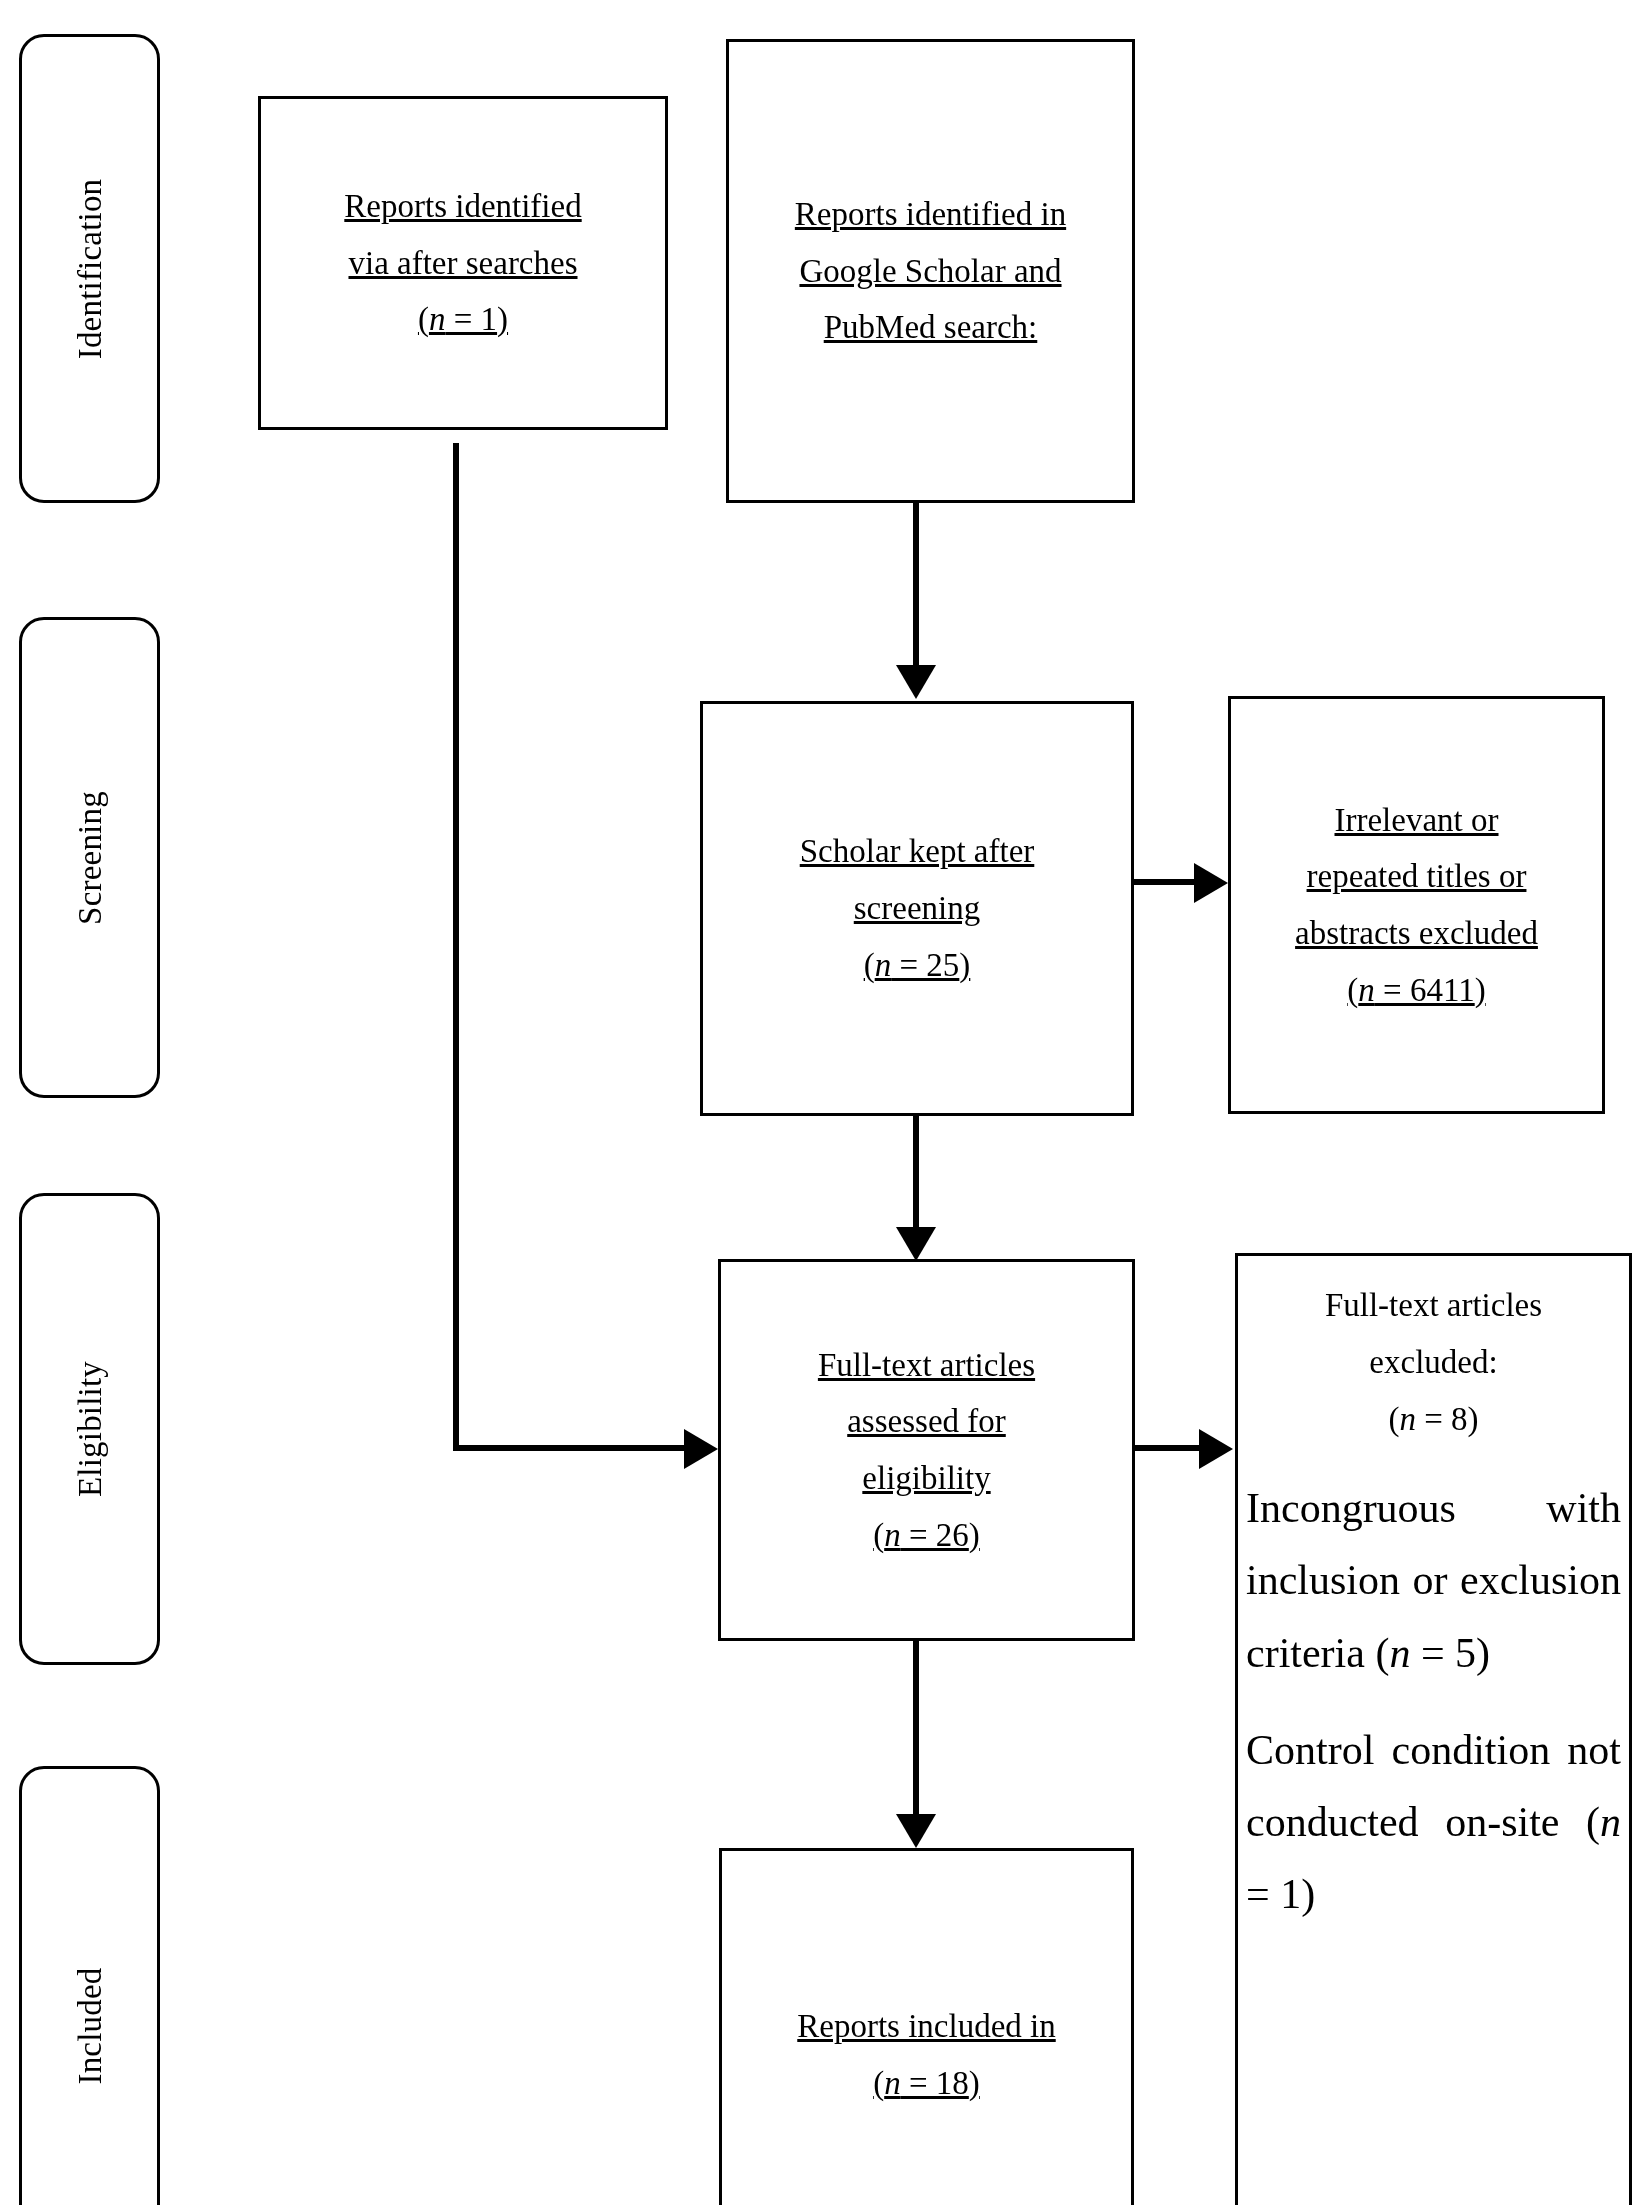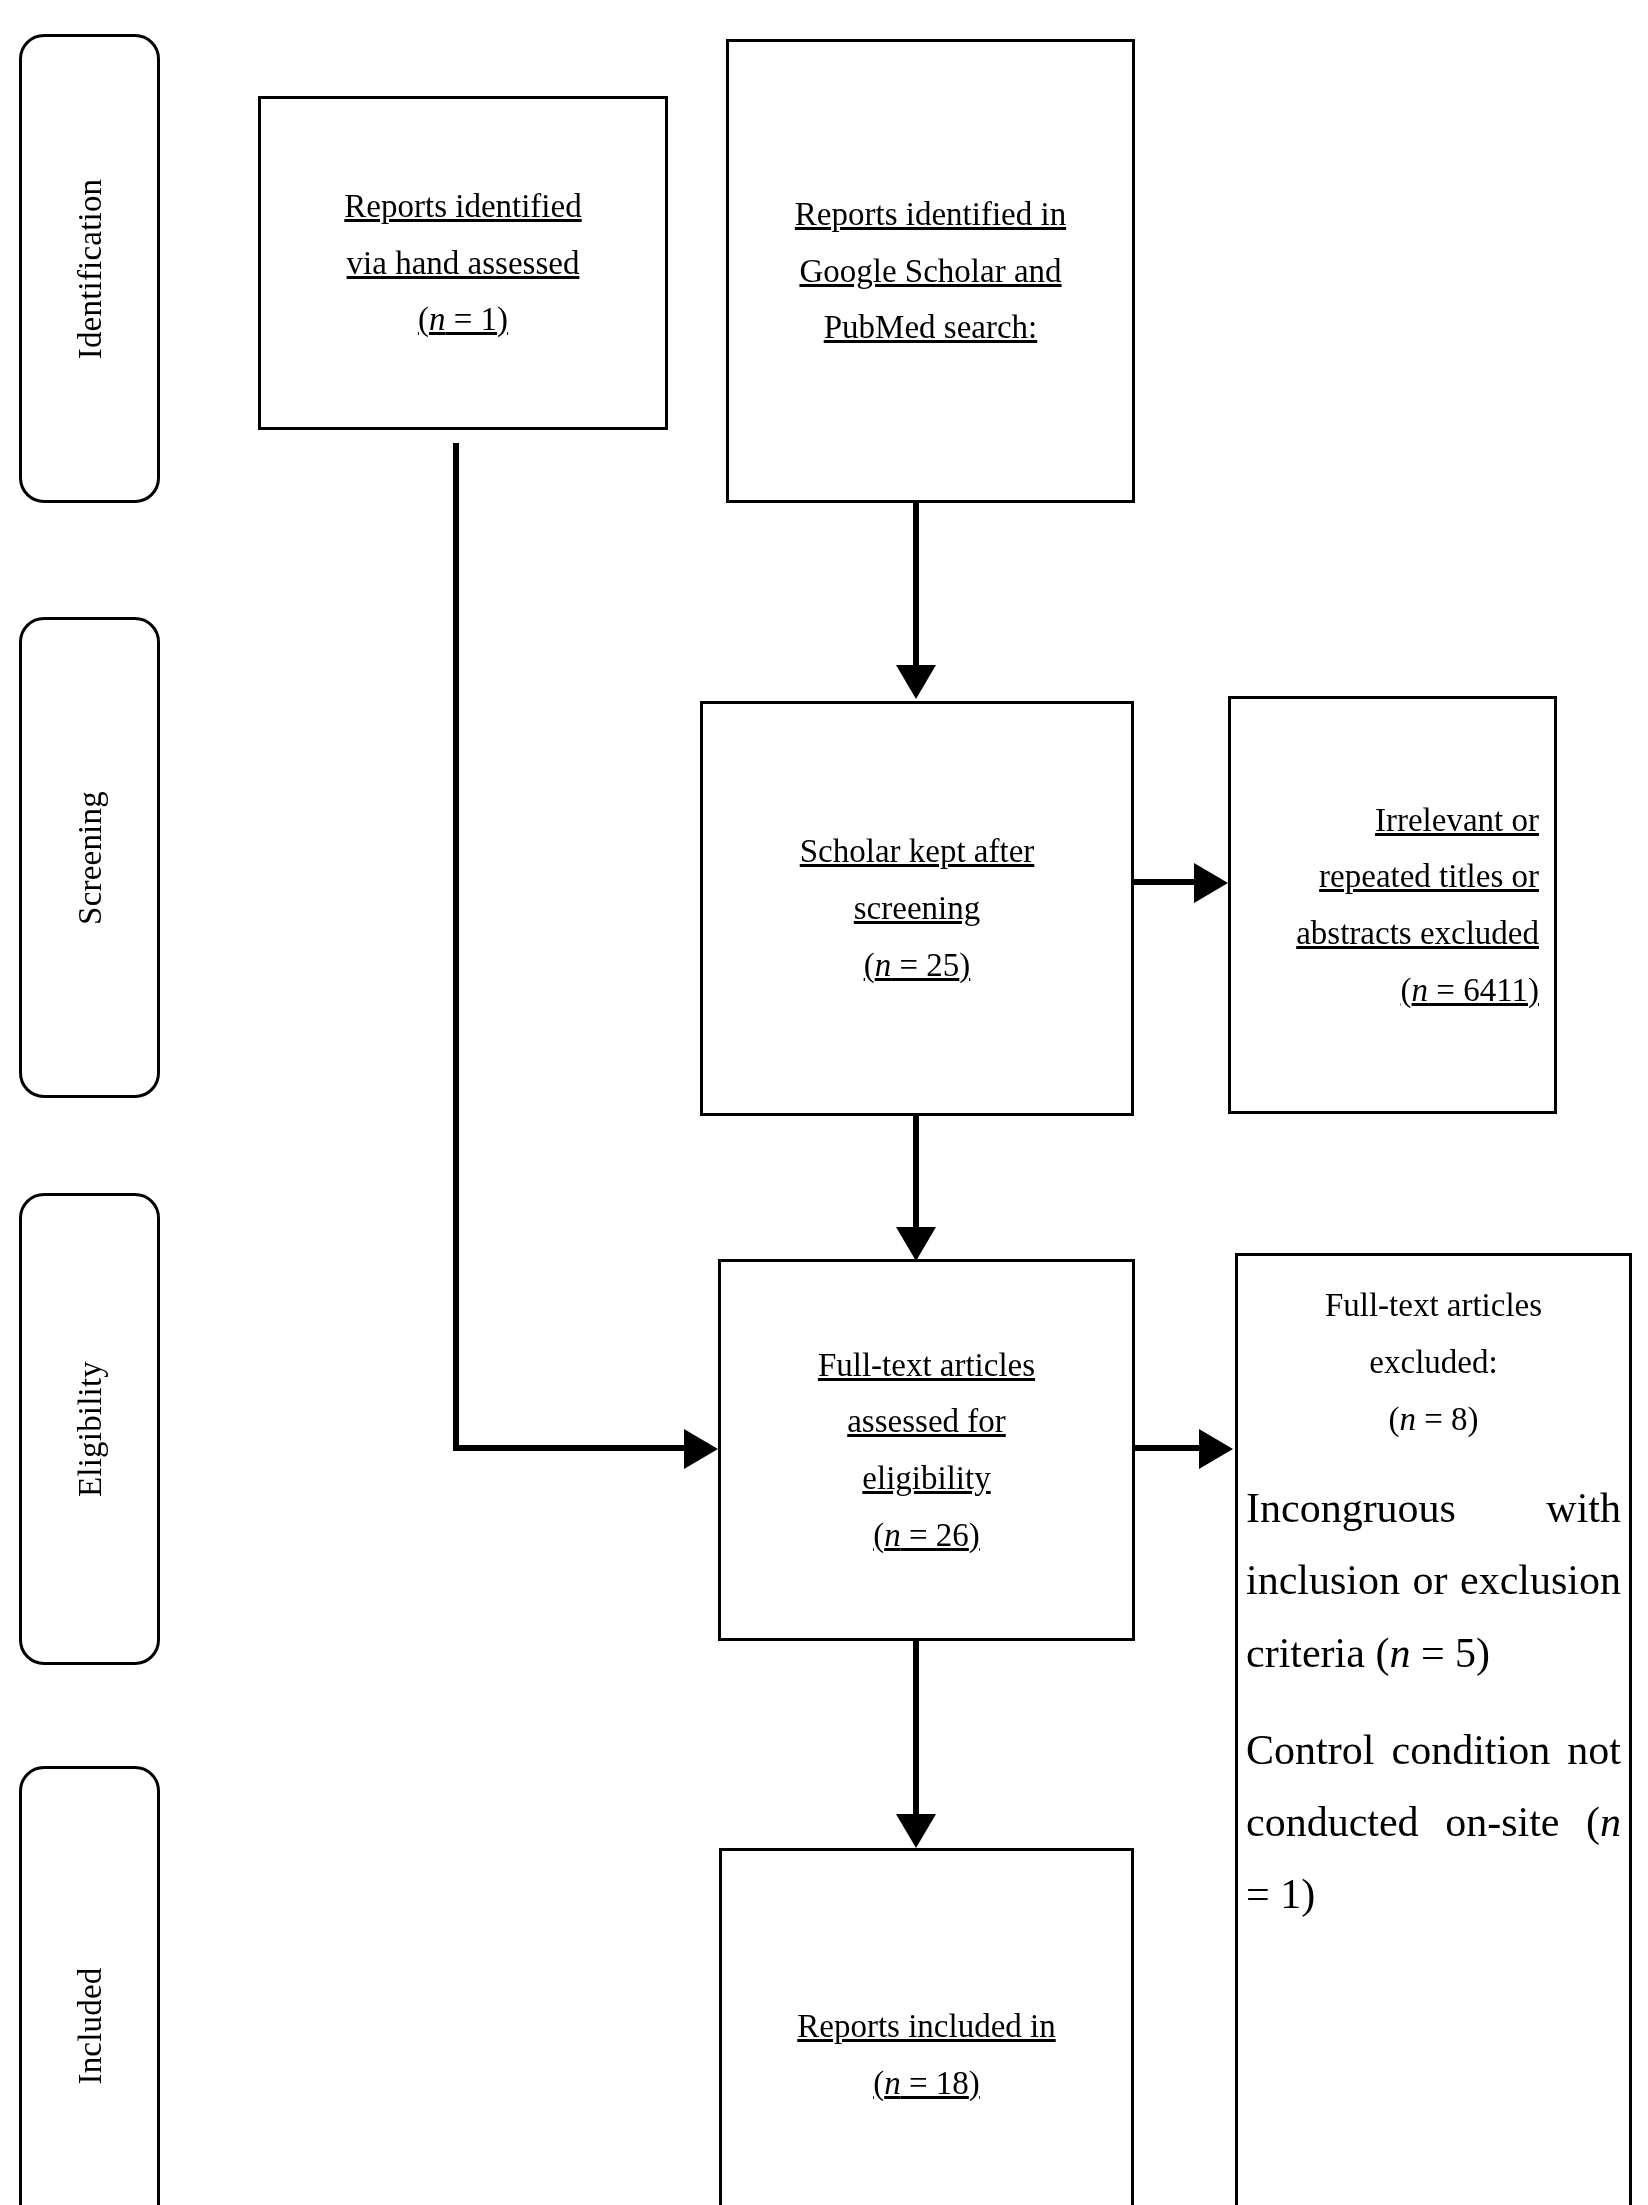--- a/index.html
+++ b/index.html
@@ -112,37 +112,37 @@
   <div class="arrow-down" style="left:896px; top:1227px;"></div>
 
   <div class="hline" style="left:1131px; top:1445px; width:88px;"></div>
   <div class="arrow-right" style="left:1199px; top:1429px;"></div>
 
   <div class="vline" style="left:913px; top:1639px; height:192px;"></div>
   <div class="arrow-down" style="left:896px; top:1814px;"></div>
 
   <div class="box" style="left:258px; top:96px; width:410px; height:334px;">
     <div class="txt">Reports identified</div>
-    <div class="txt">via hand assessed</div>
+    <div class="txt">via after searches</div>
     <div class="txt"><span>(</span><span class="ital">n</span><span> = 1</span><span>)</span></div>
   </div>
 
   <div class="box" style="left:726px; top:39px; width:409px; height:464px;">
     <div class="txt">Reports identified in</div>
     <div class="txt">Google Scholar and</div>
     <div class="txt">PubMed search:</div>
   </div>
 
   <div class="box" style="left:700px; top:701px; width:434px; height:415px;">
     <div class="txt">Scholar kept after</div>
     <div class="txt">screening</div>
     <div class="txt"><span>(</span><span class="ital">n</span><span> = 25</span><span>)</span></div>
   </div>
 
-  <div class="box" style="left:1228px; top:696px; width:329px; height:418px;align-items:flex-end;">
+  <div class="box" style="left:1228px; top:696px; width:377px; height:418px;">
     <div class="txt">Irrelevant or</div>
     <div class="txt">repeated titles or</div>
     <div class="txt">abstracts excluded</div>
     <div class="txt"><span>(</span><span class="ital">n</span><span> = 6411</span><span>)</span></div>
   </div>
 
   <div class="box" style="left:718px; top:1259px; width:417px; height:382px;">
     <div class="txt">Full-text articles</div>
     <div class="txt">assessed for</div>
     <div class="txt">eligibility</div>

